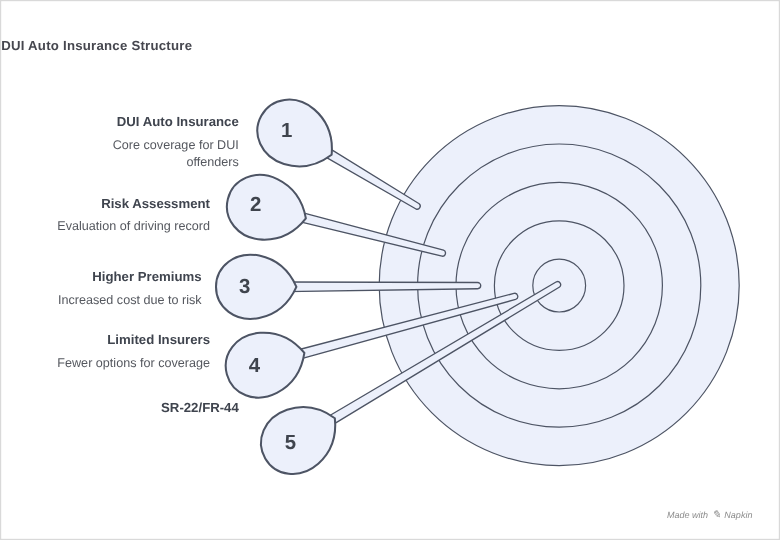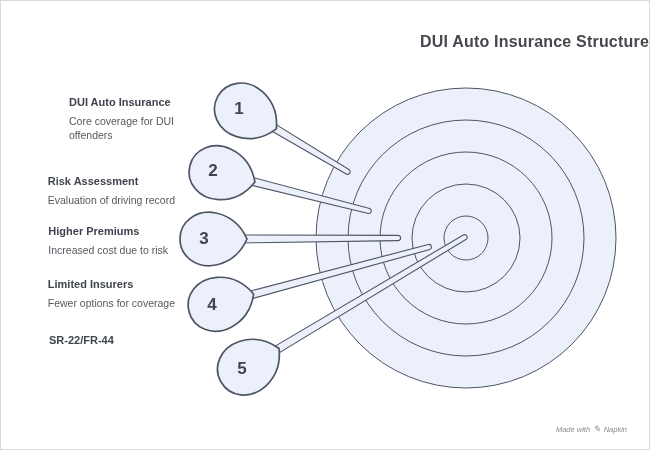--- a/index.html
+++ b/index.html
@@ -2,29 +2,29 @@
 <html style="--page_bg: #ffffff; --page_border: #d9d9d9; --page_title: #46474f; --label_title: #3f444e; --label_desc: #55585f; --number: #3f444d; --watermark: #8b8b8b; --shape_fill: #ecf0fb; --shape_stroke: #4d5464;"><head>
 <meta charset="utf-8">
 <style>
   html,body{margin:0;padding:0;}
   .page{
     position:relative;width:650px;height:450px;box-sizing:border-box;
     background:var(--page_bg,#ffffff);border:1px solid var(--page_border,#dadada);
     font-family:"Liberation Sans",sans-serif;overflow:hidden;
   }
   .page-title{
-    position:absolute;top:32px;left:0;right:0;text-align:right;
-    font-size:16px;font-weight:700;letter-spacing:.2px;color:var(--page_title,#46474f);
+    position:absolute;top:32px;left:0;right:0;text-align:left;
+    font-size:11px;font-weight:700;letter-spacing:.2px;color:var(--page_title,#46474f);
   }
   .diagram-svg{position:absolute;left:0;top:0;width:650px;height:450px;}
-  .callout-label{position:absolute;}
+  .callout-label{position:absolute;text-align:right;}
   .callout-label .lt{font-size:11px;font-weight:700;color:var(--label_title,#3f444e);margin-bottom:6px;}
   .callout-label .ld{font-size:10.5px;line-height:14px;color:var(--label_desc,#55585f);}
   .l1{right:450px;top:95px;width:130px;}
-  .l2{right:474px;top:163px;white-space:nowrap;margin-top:11px;}
+  .l2{right:474px;top:163px;white-space:nowrap;}
   .l3{right:481px;top:224px;white-space:nowrap;}
   .l4{right:474px;top:277px;white-space:nowrap;}
   .l5{right:450px;top:333px;width:150px;margin-left:16px;}
   .num{
     position:absolute;width:30px;height:20px;line-height:20px;text-align:center;
     font-size:17px;font-weight:600;color:var(--number,#3f444d);
   }
   .n1{left:223px;top:98px;}
   .n2{left:197px;top:160px;}
   .n3{left:188px;top:228px;}

